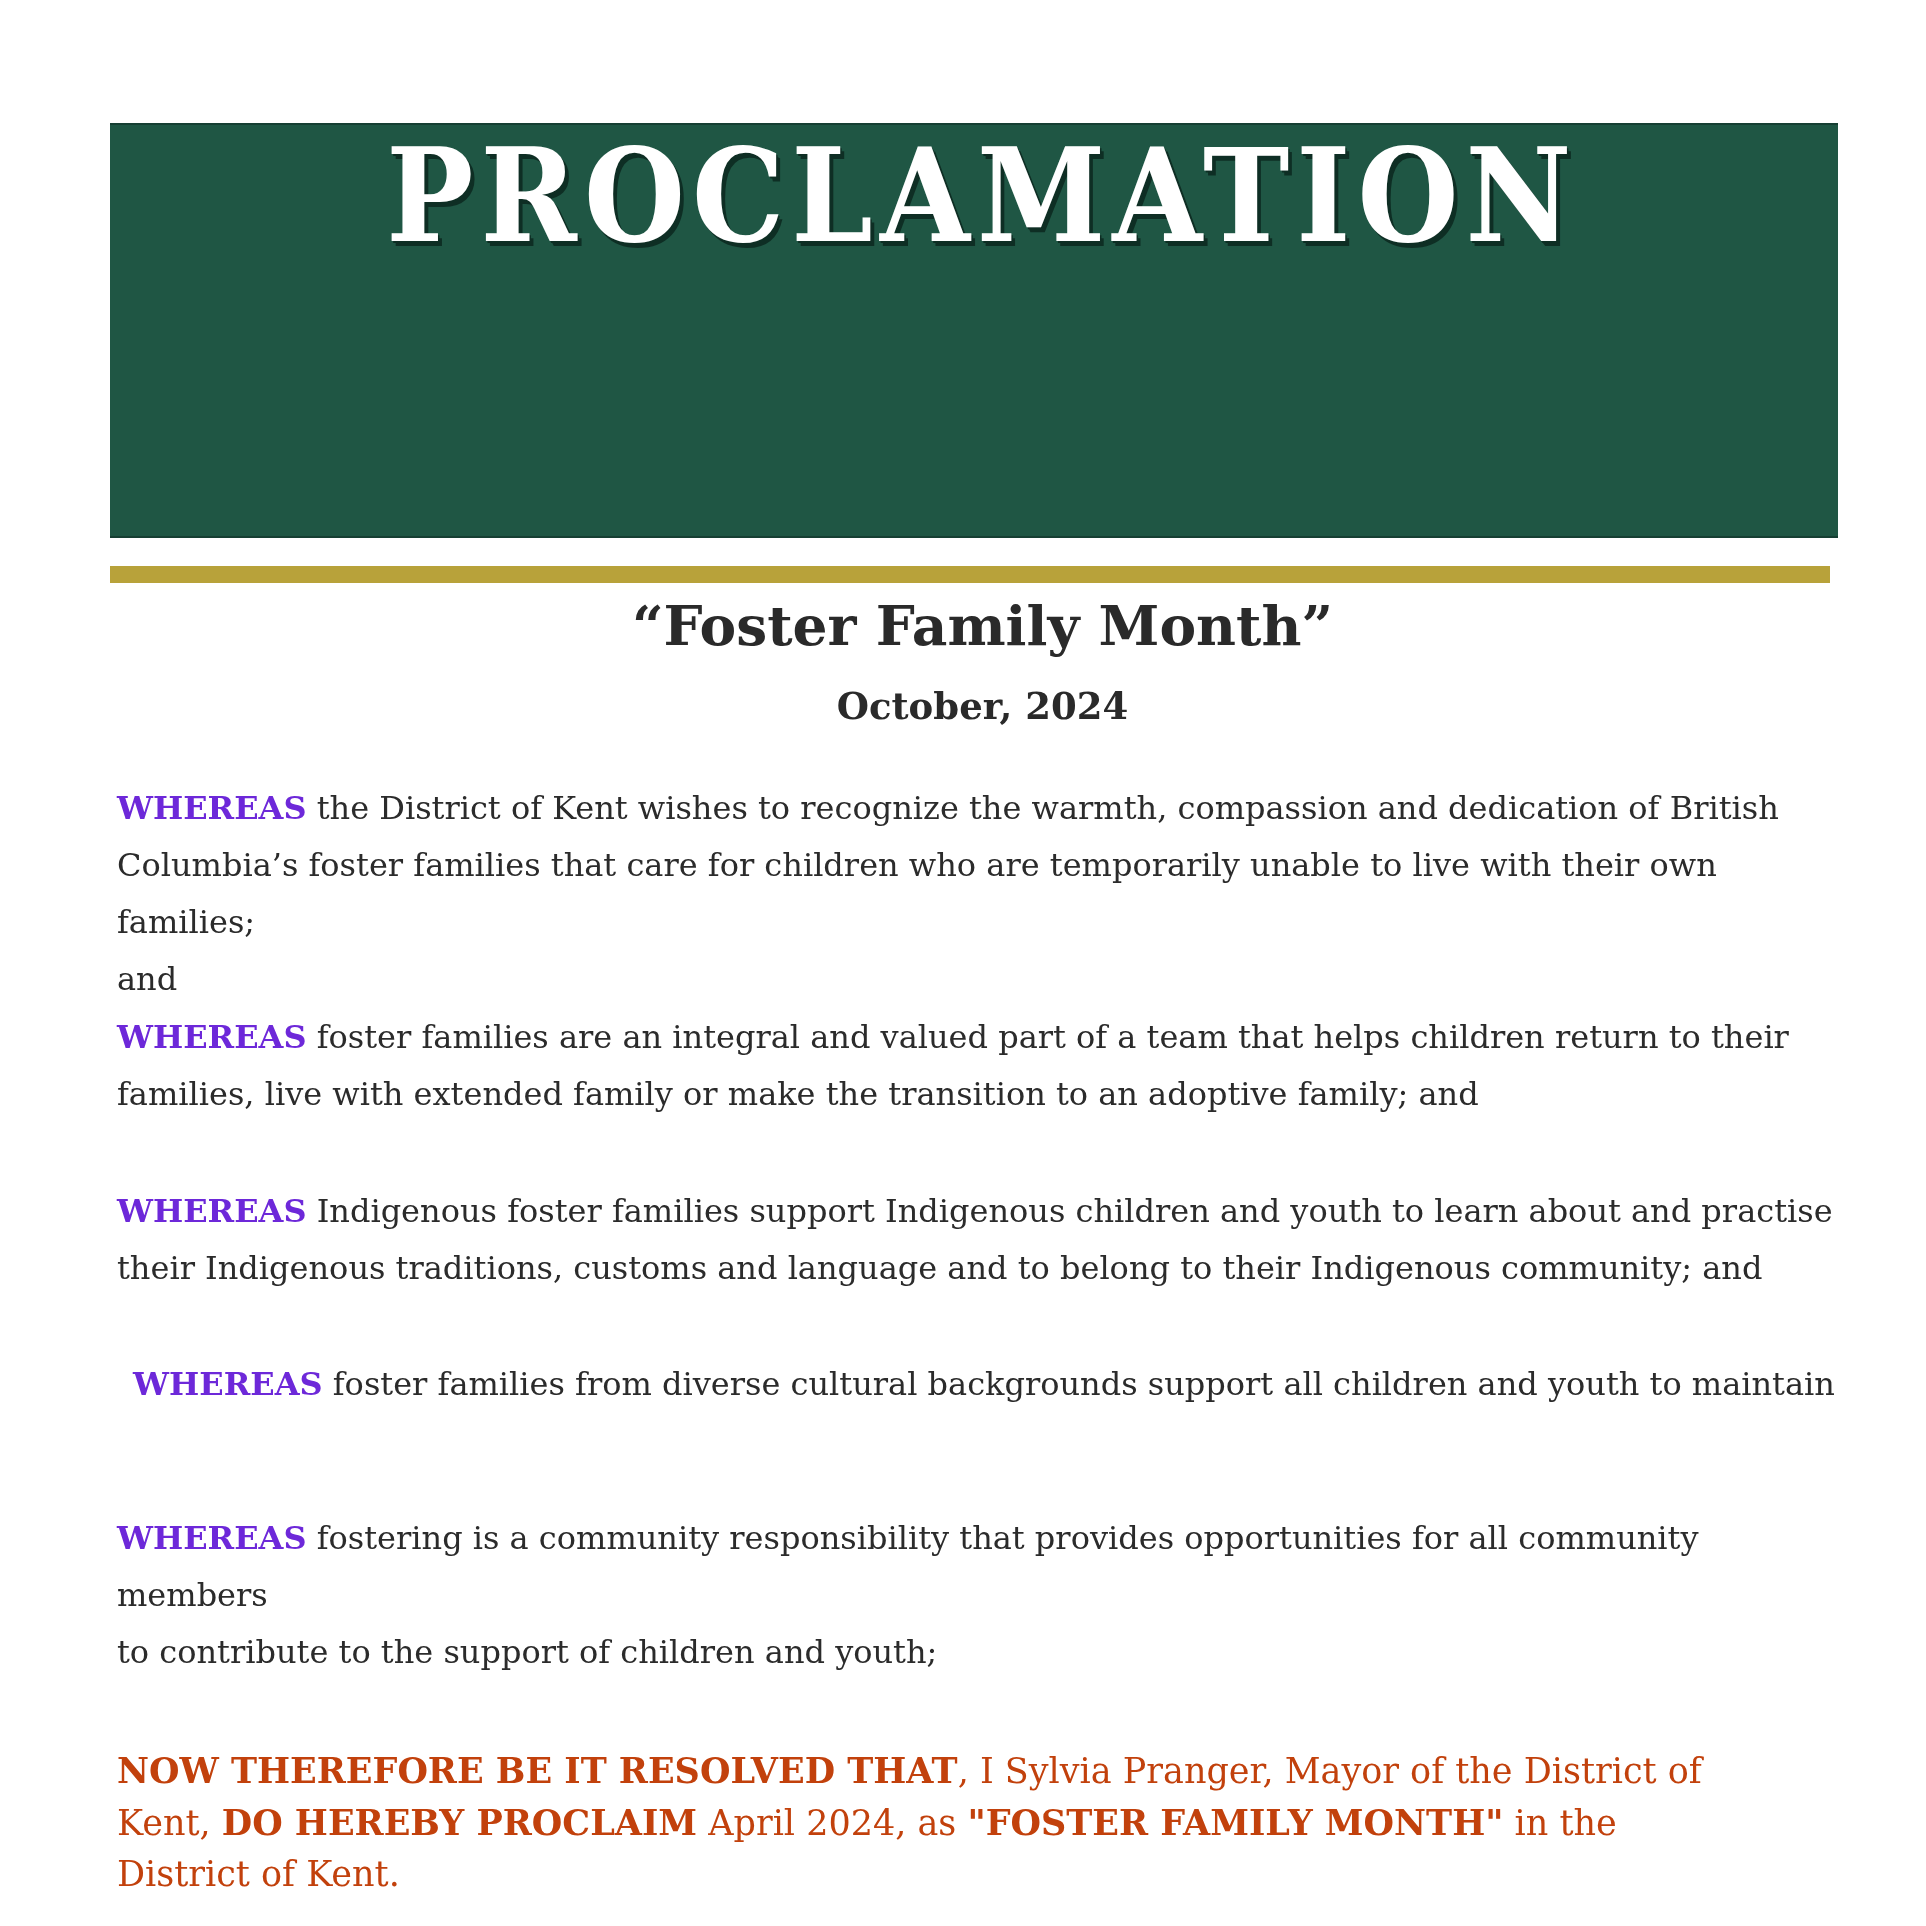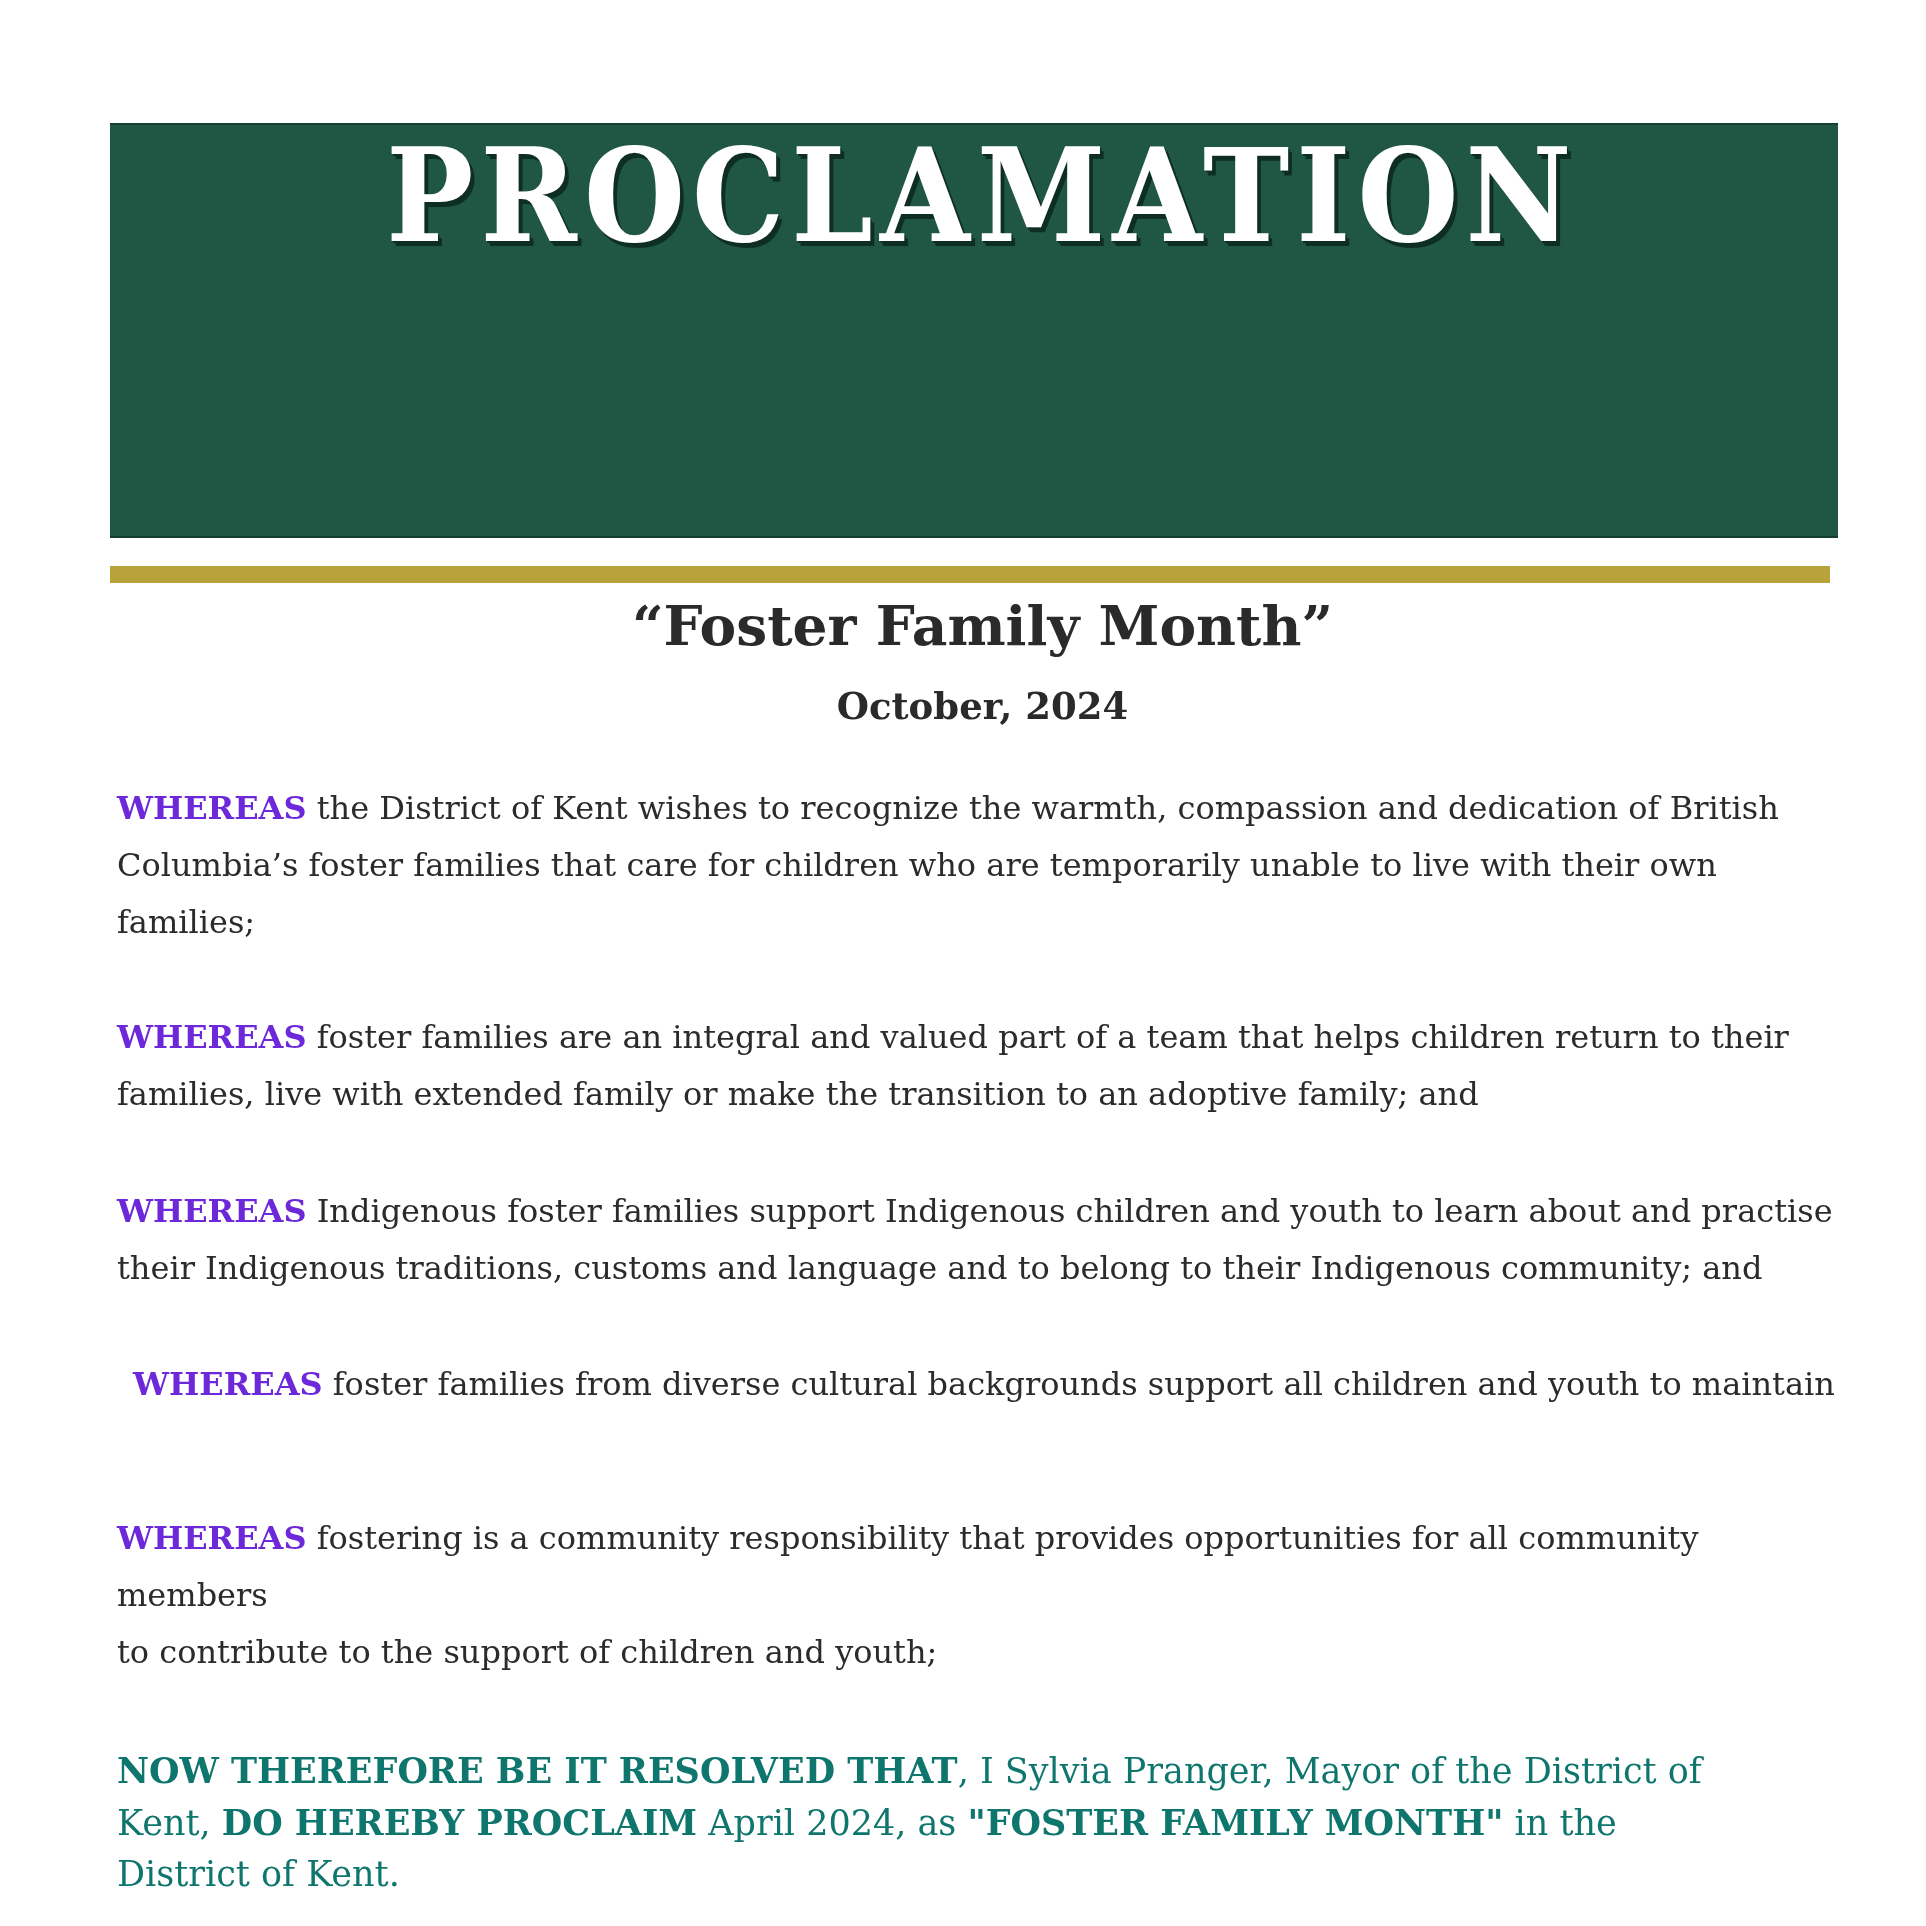--- a/index.html
+++ b/index.html
@@ -6,36 +6,37 @@
   body { width:1965px; height:2542px; position:relative; overflow:hidden; font-family:"DejaVu Serif", "Liberation Serif", serif; color:#231f20; }
   .abs { position:absolute; }
   .header-band { left:110px; top:123px; width:1728px; height:415px; background:#1f5644; border-top:2.3px solid #163f33; border-bottom:2.3px solid #163f33; box-sizing:border-box; }
   .header-title { position:absolute; left:0; right:0; top:127px; text-align:center; font-family:"DejaVu Serif", serif; font-weight:bold; font-size:116px; letter-spacing:7px; color:#ffffff; text-shadow: 3.9px 4.6px 0 #0e2e24, 1.5px 1.5px 0 #0e2e24; transform:scaleY(1.12); }
   .gold-rule { background:#b8a23a; }
   .gold-top { left:110px; top:566px; width:1720px; height:17px; }
   .title { left:0; width:1965px; top:593px; text-align:center; font-weight:bold; font-size:55px; color:#2a2a2a; }
   .subtitle { left:0; width:1965px; top:684px; text-align:center; font-weight:bold; font-size:37px; color:#2a2a2a; }
   .para { left:117px; width:1734px; font-size:32px; line-height:57px; color:#2b2b2b; }
   .para b { font-weight:bold; color:#6d28d9; }
-  .resolution { left:117px; width:1734px; font-size:35px; line-height:51px; color:#0f766e; }
+  .resolution { left:117px; width:1734px; font-size:35px; line-height:51px; color:#c2410c; }
 </style>
 </head>
 <body>
 
 <div class="abs header-band"></div>
 <div class="header-title">PROCLAMATION</div>
 
 <div class="abs gold-rule gold-top"></div>
 
 <div class="abs title">“Foster Family Month”</div>
 <div class="abs subtitle">October, 2024</div>
 
 <div class="abs para" style="top:780px;">
   <div><b>WHEREAS</b><span> the District of Kent wishes to recognize the warmth, compassion and dedication of British</span></div>
   <div>Columbia’s foster families that care for children who are temporarily unable to live with their own families;</div>
+  <div>and</div>
 </div>
 
 <div class="abs para" style="top:1009px;">
   <div><b>WHEREAS</b><span> foster families are an integral and valued part of a team that helps children return to their</span></div>
   <div>families, live with extended family or make the transition to an adoptive family; and</div>
 </div>
 
 <div class="abs para" style="top:1183px;">
   <div><b>WHEREAS</b><span> Indigenous foster families support Indigenous children and youth to learn about and practise</span></div>
   <div>their Indigenous traditions, customs and language and to belong to their Indigenous community; and</div>

